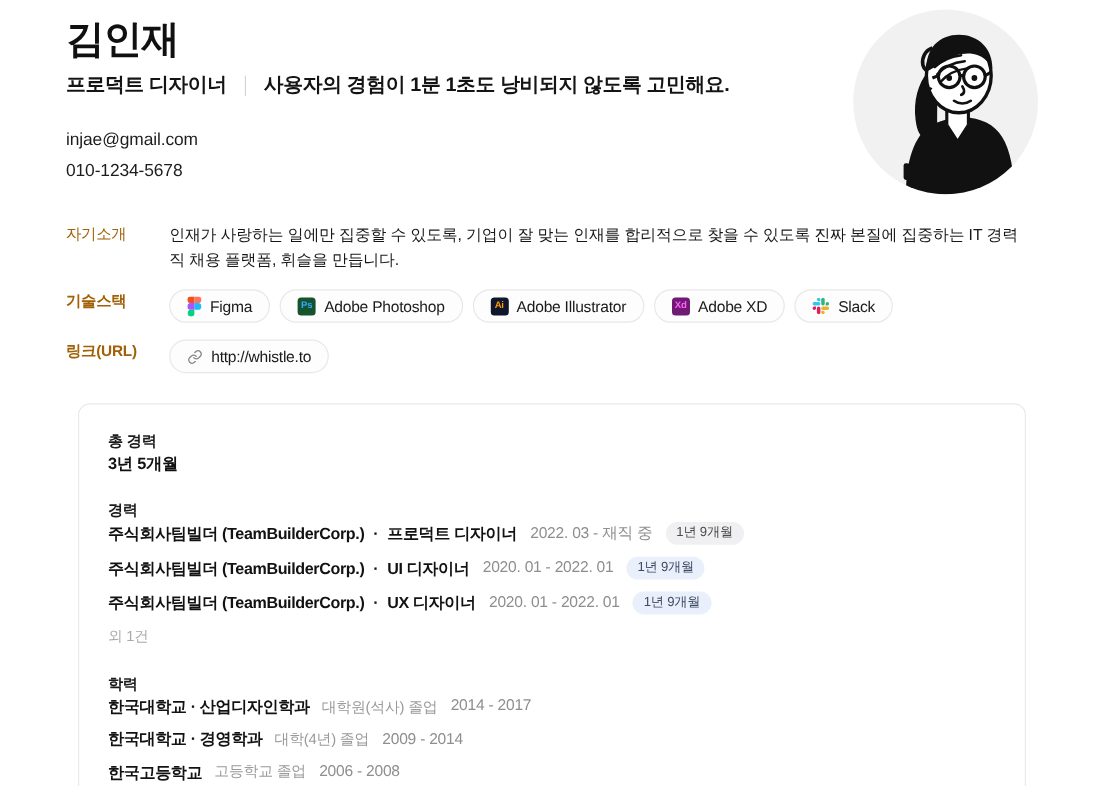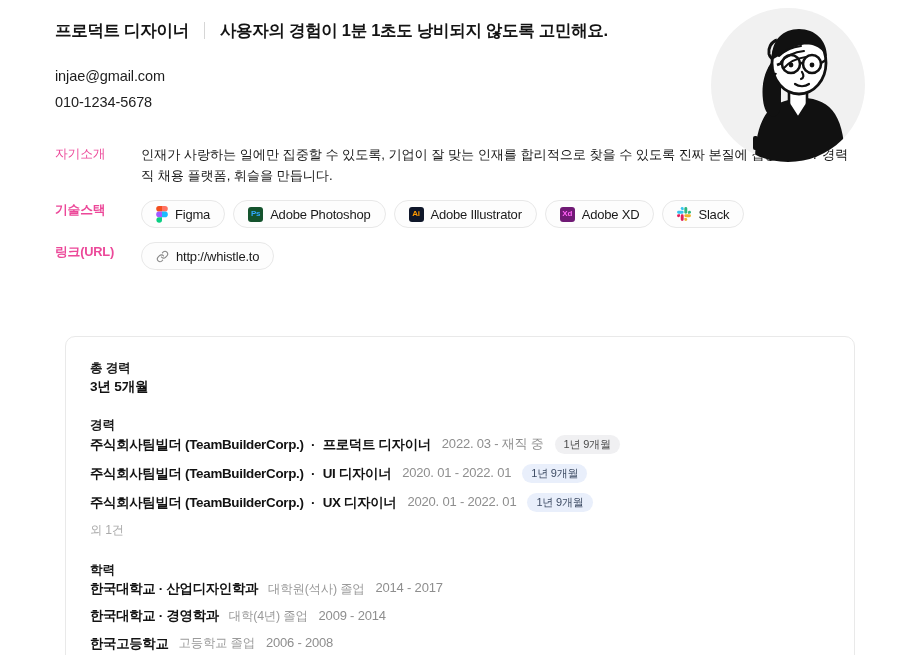--- a/index.html
+++ b/index.html
@@ -91,21 +91,21 @@
   }
   .info-row {
     display: flex;
     align-items: flex-start;
     margin-bottom: 14px;
   }
   .row-label {
     width: 86px;
     flex: none;
     font-size: 12.8px;
-    color: #ec4899;
+    color: #a16207;
     padding-top: 2px;
     letter-spacing: -0.2px;
   }
   .row-label.bold { font-weight: 700; }
   .row-body { flex: 1; }
 
   .about-text {
     font-size: 13.2px;
     line-height: 1.62;
     color: #171717;
@@ -239,20 +239,21 @@
   .career-block { padding-top: 1px; }
   .edu-block { padding-top: 1px; }
   .section-gap { height: 14px; }
 </style>
 </head>
 <body>
 
 <div class="page">
 
   <div class="header">
+    <h1 class="name">김인재</h1>
 
     <div class="headline-row">
       <span class="role">프로덕트 디자이너</span>
       <span class="divider-bar"></span>
       <span class="tagline">사용자의 경험이 1분 1초도 낭비되지 않도록 고민해요.</span>
     </div>
 
     <div class="contact">
       <div>injae@gmail.com</div>
       <div>010-1234-5678</div>

